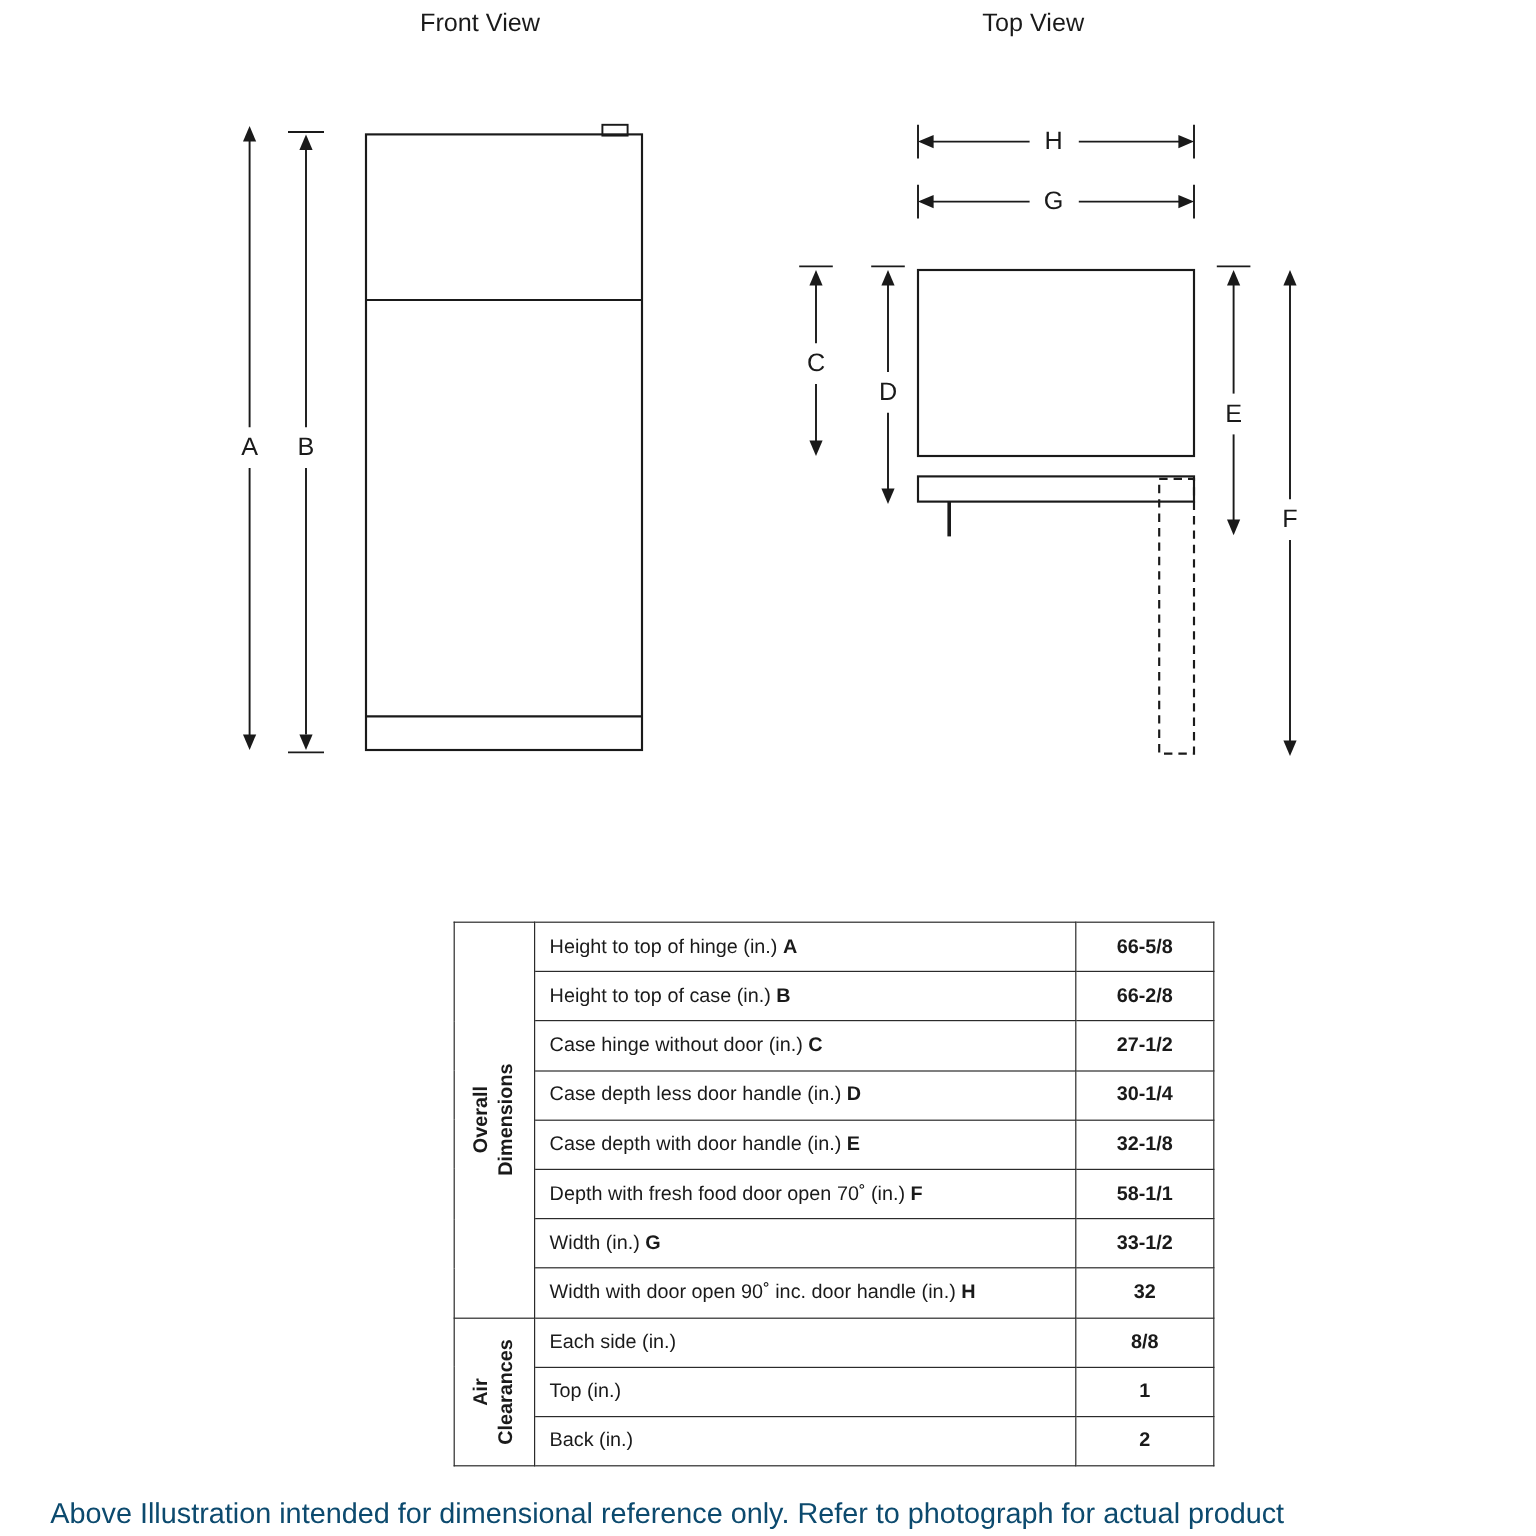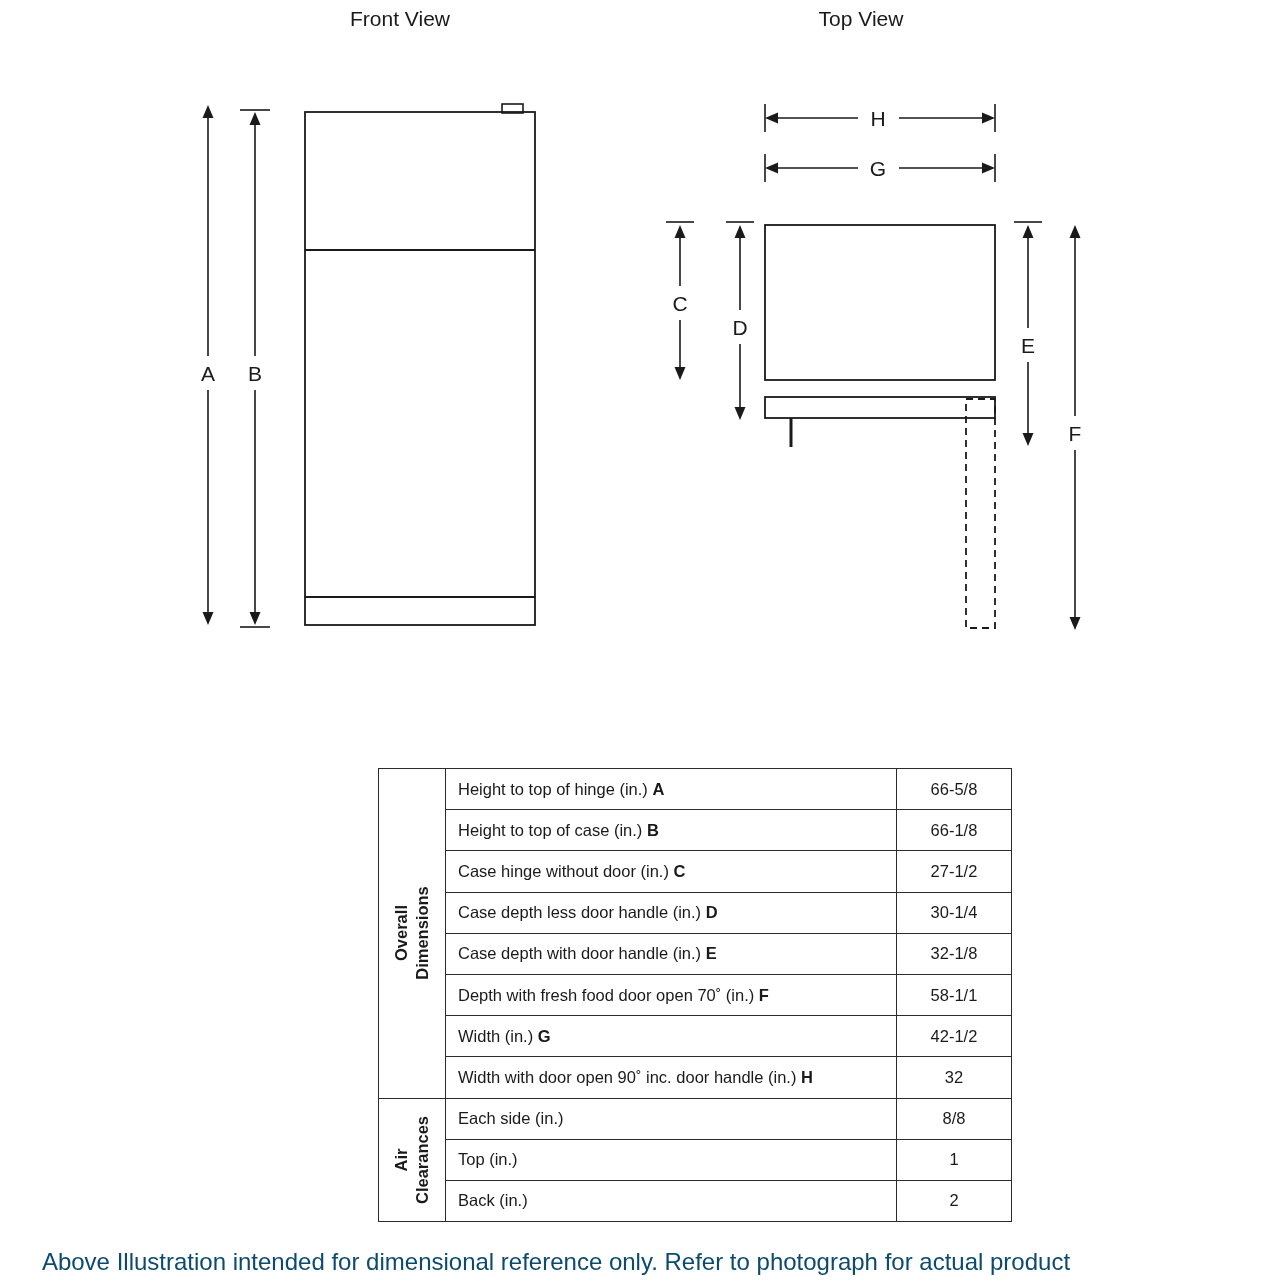--- a/index.html
+++ b/index.html
@@ -76,21 +76,21 @@
     font-size: 16.5px;
   }
   td.label-cell {
     width: 428px;
     padding: 0 10px 0 12px;
   }
   td.label-cell .letter { font-weight: bold; }
   td.value-cell {
     width: 112px;
     text-align: center;
-    font-weight: normal;
+    font-weight: bold;
   }
   
   #footer-note {
     position: absolute;
     left: 0;
     right: 0;
     top: 1248px;
     text-align: center;
     font-size: 24px;
     color: #0c4a6e;
@@ -210,41 +210,41 @@
             <div class="vert">
               <div>Overall</div>
               <div>Dimensions</div>
             </div>
           </td>
           <td class="label-cell"><span>Height to top of hinge (in.) </span><span class="letter">A</span></td>
           <td class="value-cell">66-5/8</td>
         </tr>
         <tr>
           <td class="label-cell"><span>Height to top of case (in.) </span><span class="letter">B</span></td>
-          <td class="value-cell">66-1/8</td>
+          <td class="value-cell">66-2/8</td>
         </tr>
         <tr>
           <td class="label-cell"><span>Case hinge without door (in.) </span><span class="letter">C</span></td>
           <td class="value-cell">27-1/2</td>
         </tr>
         <tr>
           <td class="label-cell"><span>Case depth less door handle (in.) </span><span class="letter">D</span></td>
           <td class="value-cell">30-1/4</td>
         </tr>
         <tr>
           <td class="label-cell"><span>Case depth with door handle (in.) </span><span class="letter">E</span></td>
           <td class="value-cell">32-1/8</td>
         </tr>
         <tr>
           <td class="label-cell"><span>Depth with fresh food door open 70˚ (in.) </span><span class="letter">F</span></td>
           <td class="value-cell">58-1/1</td>
         </tr>
         <tr>
           <td class="label-cell"><span>Width (in.) </span><span class="letter">G</span></td>
-          <td class="value-cell">42-1/2</td>
+          <td class="value-cell">33-1/2</td>
         </tr>
         <tr>
           <td class="label-cell"><span>Width with door open 90˚ inc. door handle (in.) </span><span class="letter">H</span></td>
           <td class="value-cell">32</td>
         </tr>
         <tr>
           <td class="group-cell" rowspan="3">
             <div class="vert">
               <div>Air</div>
               <div>Clearances</div>

